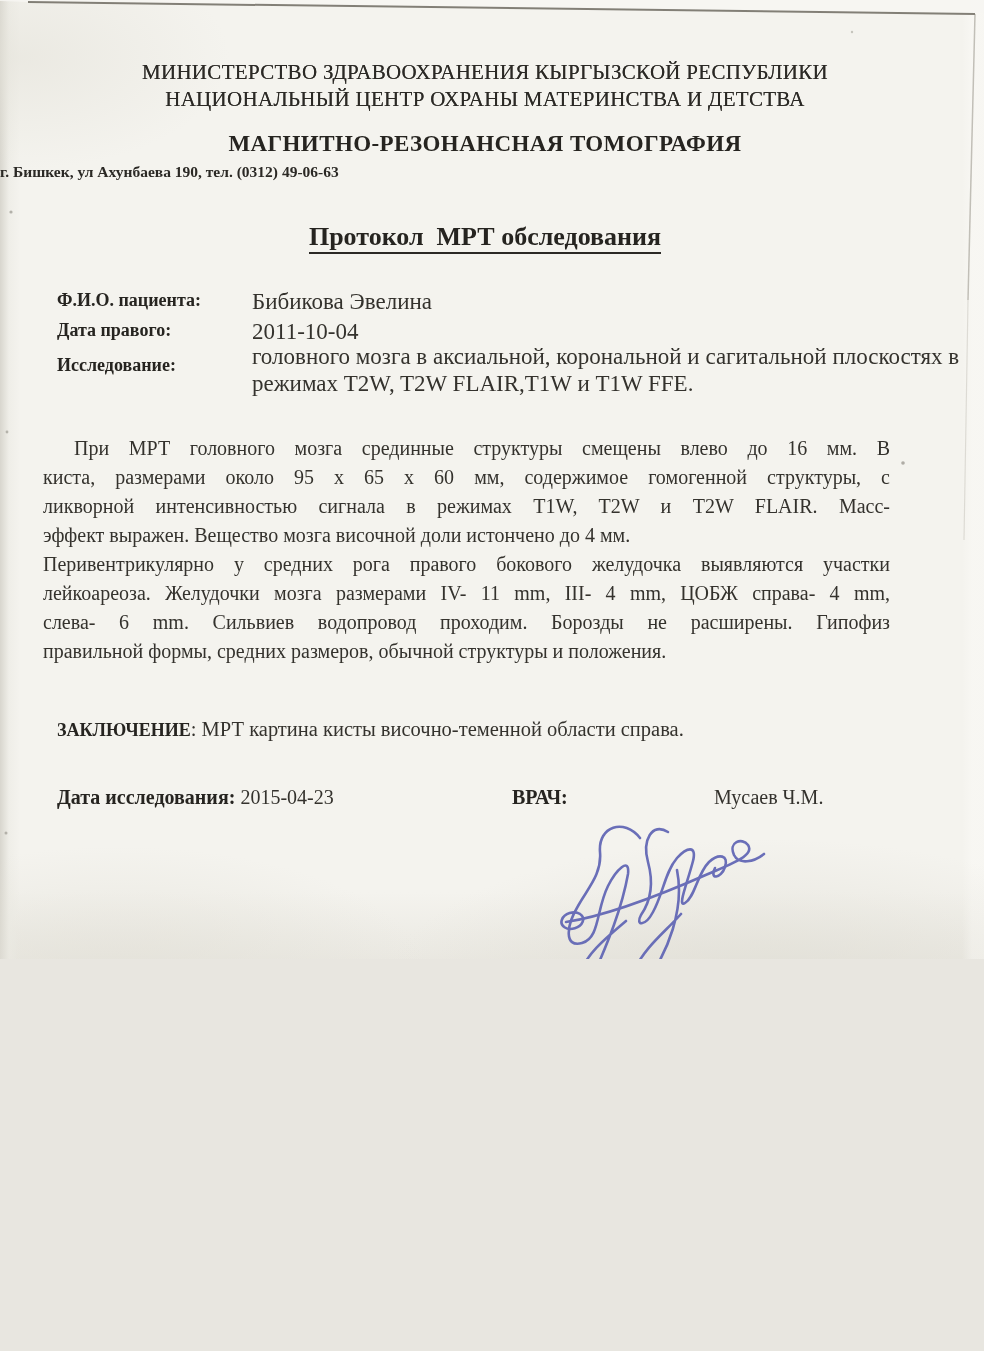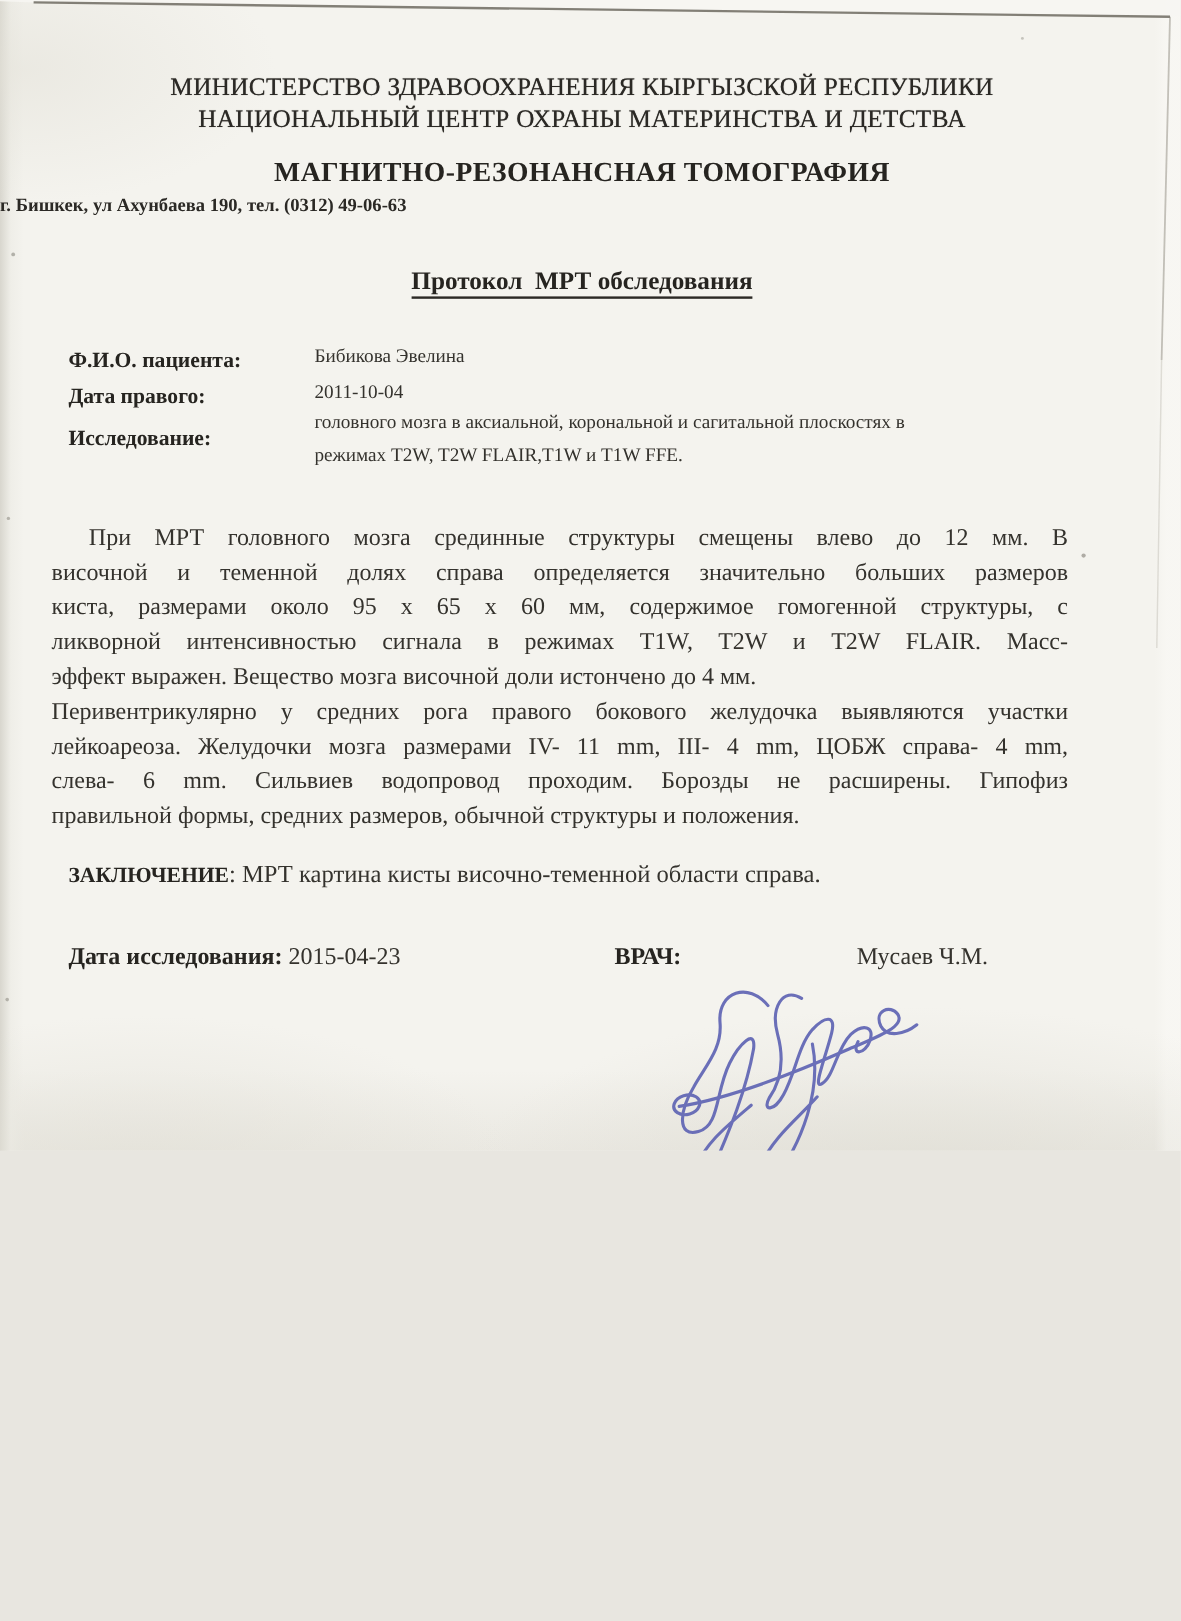--- a/index.html
+++ b/index.html
@@ -37,35 +37,35 @@
     font-size: 23px; font-weight: 700; letter-spacing: .4px; color: #262420;
     white-space: nowrap;
   }
   .address {
     left: 0; right: 14px; text-align: left;
     font-size: 15.5px; font-weight: 700; color: #2b2925;
     white-space: nowrap;
   }
   .doc-title {
     left: 0; right: 14px; text-align: center;
-    font-size: 21px; font-weight: 700; color: #262420;
+    font-size: 26px; font-weight: 700; color: #262420;
   }
   .doc-title span {
     white-space: pre;
     border-bottom: 2px solid #2b2925;
     padding-bottom: 1px;
   }
 
   
   .field-label {
     left: 57px; font-size: 18px; font-weight: 700; color: #262420;
     white-space: nowrap;
   }
   .field-value {
-    left: 262px; font-size: 16px; color: #34322d; white-space: nowrap;
+    left: 252px; font-size: 23px; color: #34322d; white-space: nowrap;
   }
 
   
   .body-text {
     left: 43px; width: 847px; top: 434px;
     font-size: 20px; color: #34322d;
   }
   .line { height: 29px; line-height: 29px; white-space: nowrap; }
   .line.j { text-align: justify; text-align-last: justify; white-space: normal; }
   .line.indent { padding-left: 31px; }
@@ -102,22 +102,21 @@
   <div class="abs field-value" style="top:289px">Бибикова Эвелина</div>
 
   <div class="abs field-label" style="top:320px">Дата правого:</div>
   <div class="abs field-value" style="top:319px">2011-10-04</div>
 
   <div class="abs field-label" style="top:355px">Исследование:</div>
   <div class="abs field-value" style="top:344px">головного мозга в аксиальной, корональной и сагитальной плоскостях в</div>
   <div class="abs field-value" style="top:371px">режимах T2W, T2W FLAIR,T1W и T1W FFE.</div>
 
   <div class="abs body-text">
-    <div class="line j indent">При МРТ головного мозга срединные структуры смещены влево до 12 мм. В</div>
-    <div class="line j">височной и теменной долях справа определяется значительно больших размеров</div>
+    <div class="line j indent">При МРТ головного мозга срединные структуры смещены влево до 16 мм. В</div>
     <div class="line j">киста, размерами около 95 х 65 х 60 мм, содержимое гомогенной структуры, с</div>
     <div class="line j">ликворной интенсивностью сигнала в режимах T1W, T2W и T2W FLAIR. Масс-</div>
     <div class="line">эффект выражен. Вещество мозга височной доли истончено до 4 мм.</div>
     <div class="line j">Перивентрикулярно у средних рога правого бокового желудочка выявляются участки</div>
     <div class="line j">лейкоареоза. Желудочки мозга размерами IV- 11 mm, III- 4 mm, ЦОБЖ справа- 4 mm,</div>
     <div class="line j">слева- 6 mm. Сильвиев водопровод проходим. Борозды не расширены. Гипофиз</div>
     <div class="line">правильной формы, средних размеров, обычной структуры и положения.</div>
   </div>
 
   <div class="abs conclusion">

